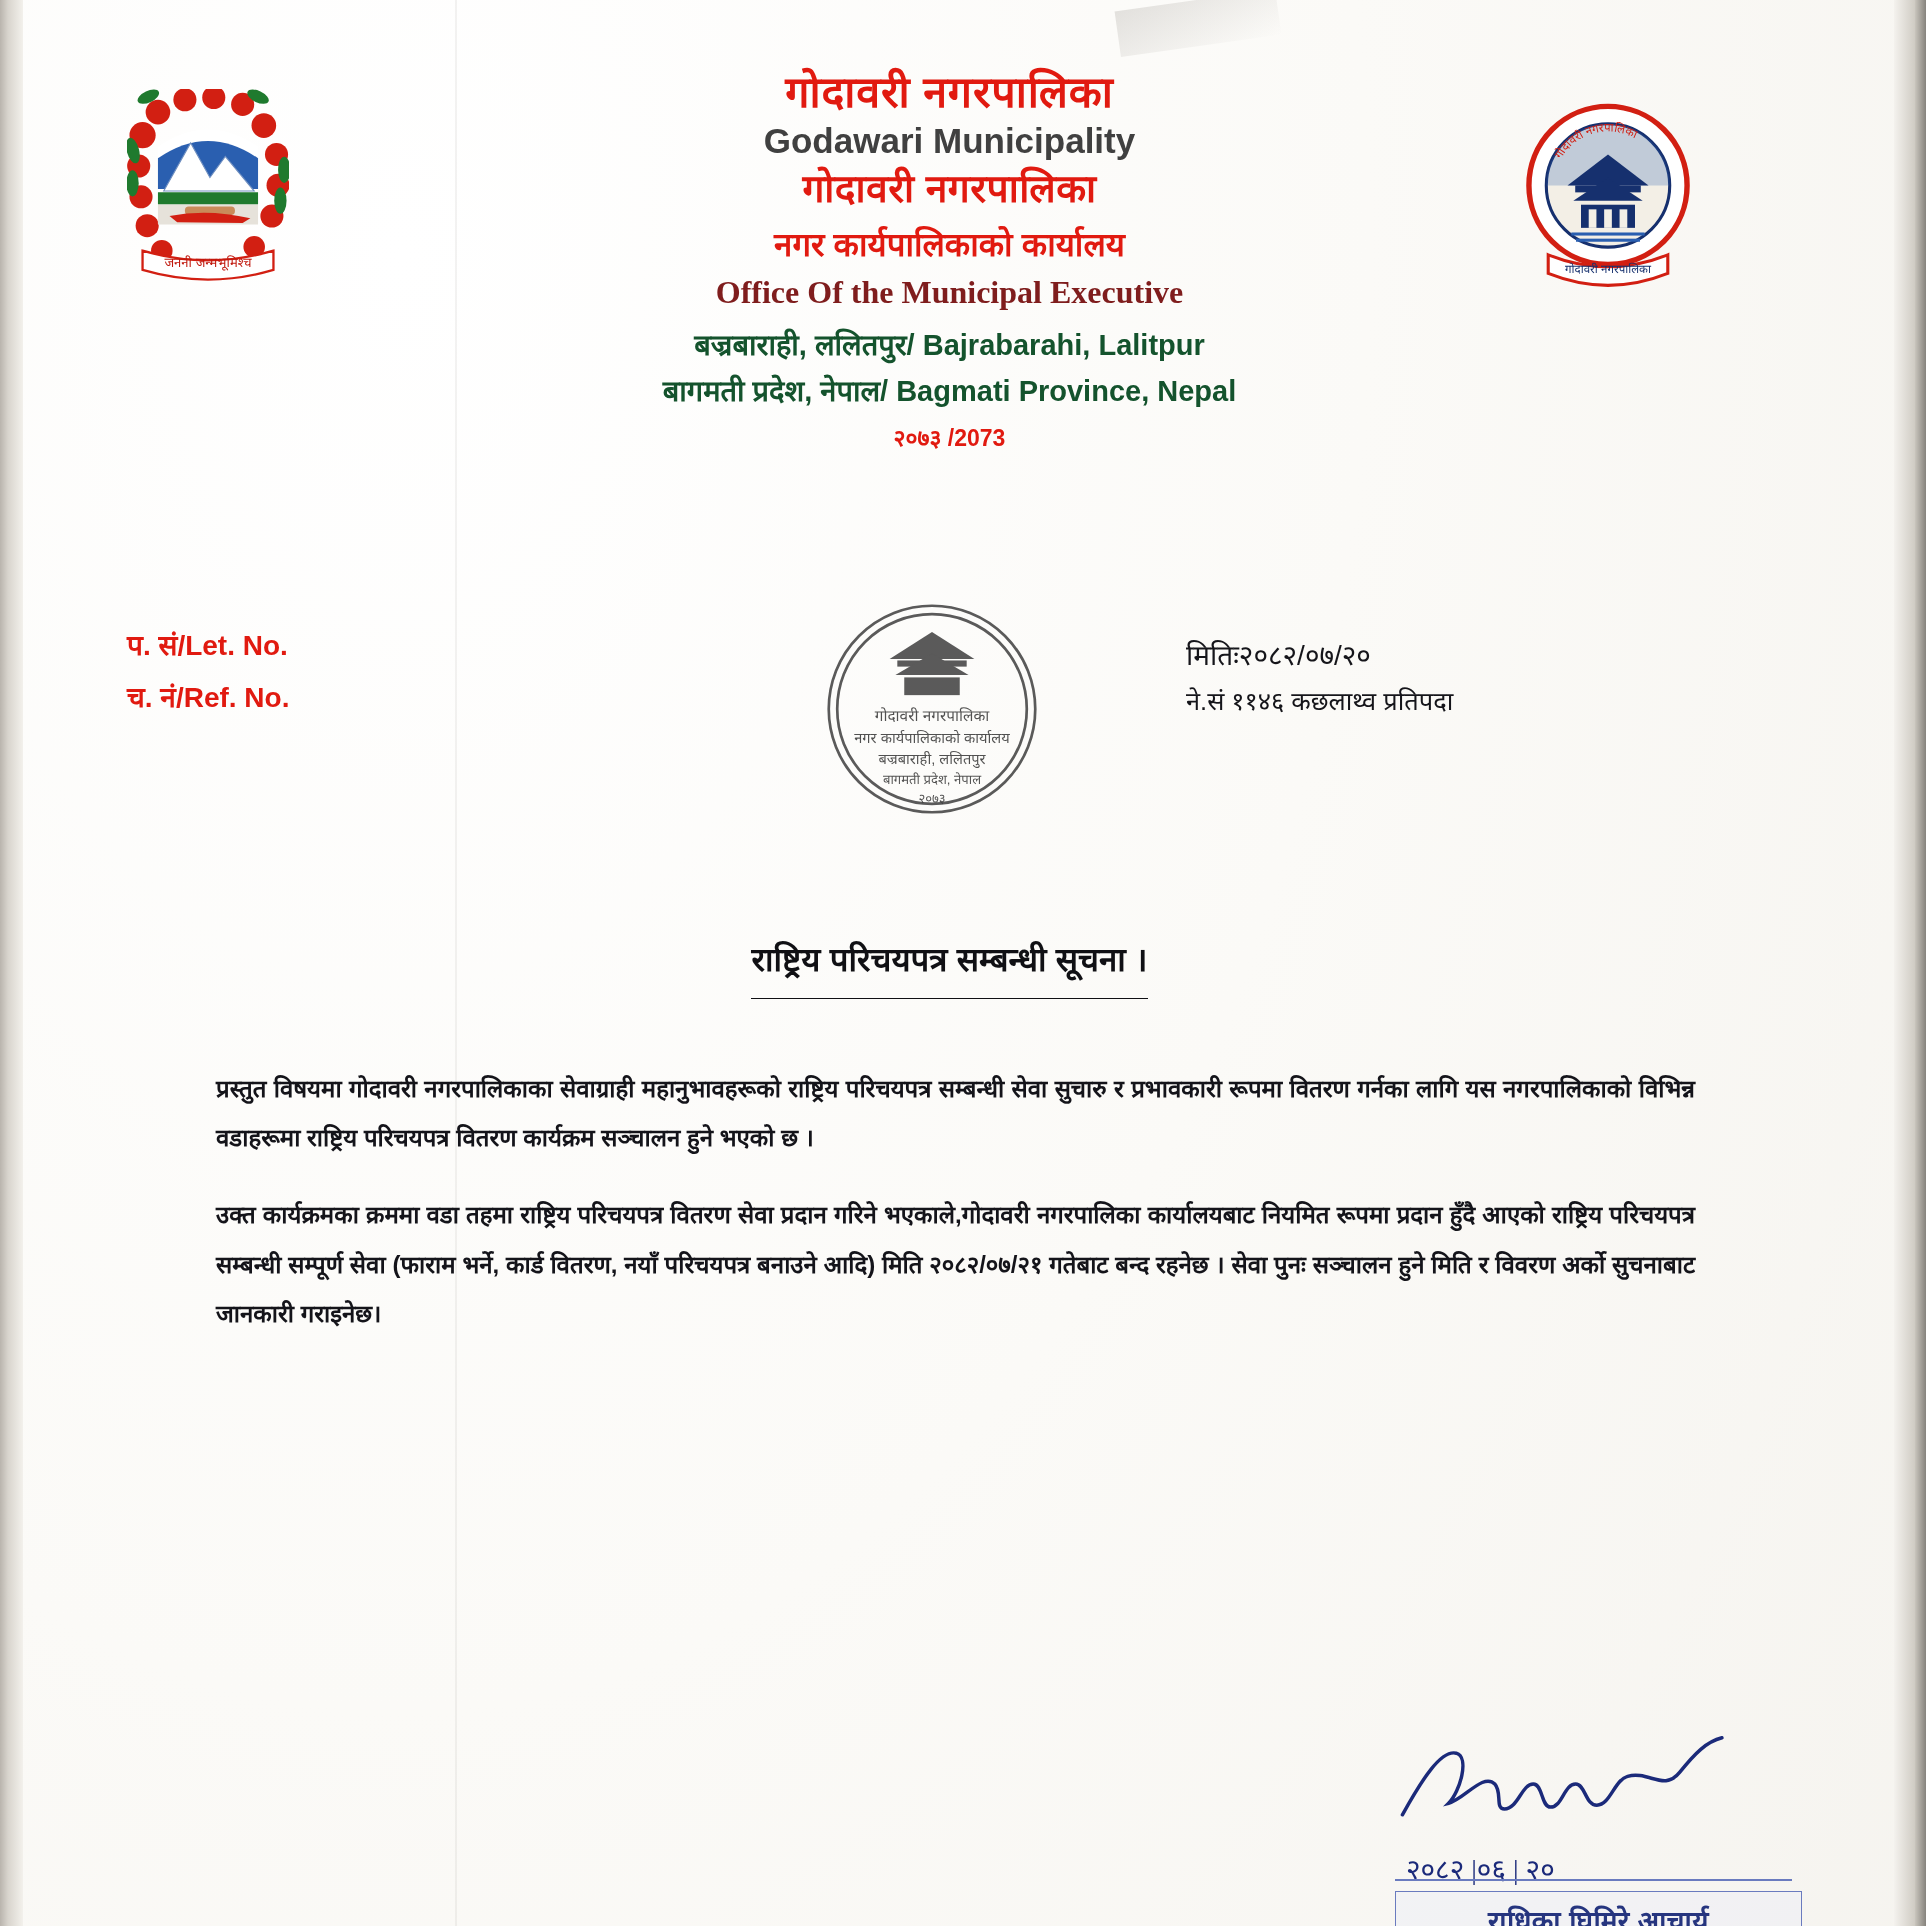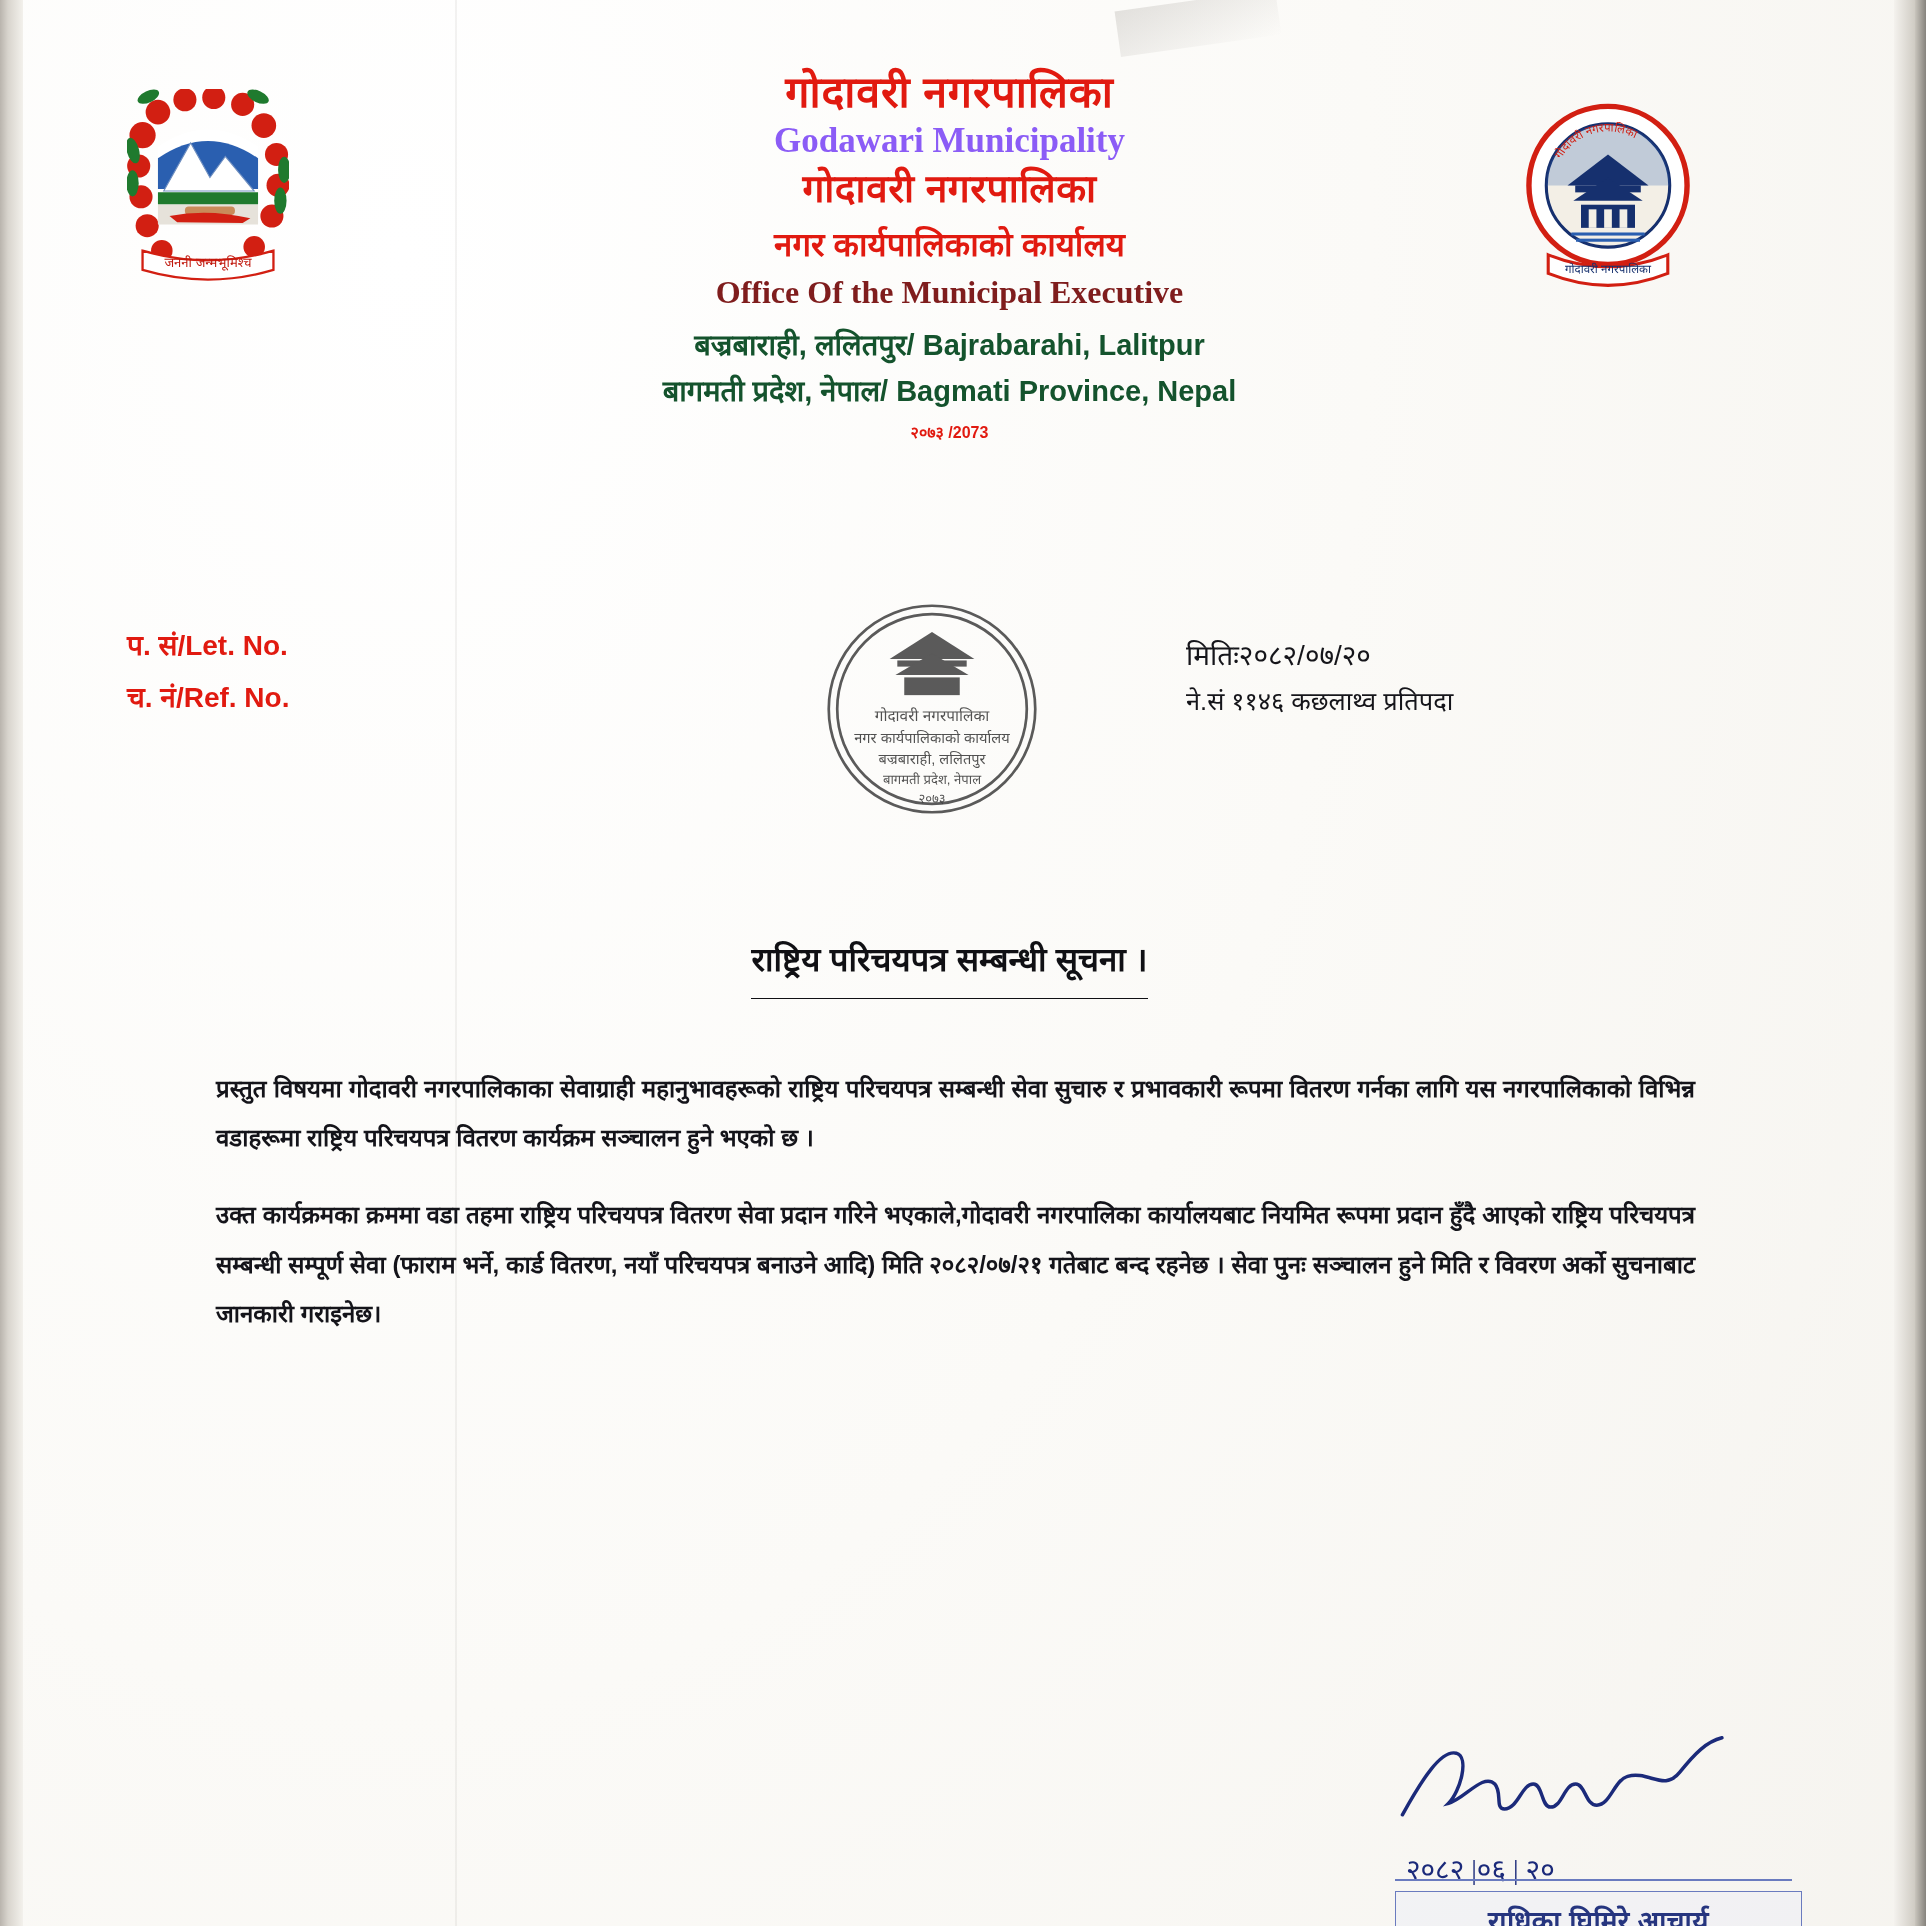--- a/index.html
+++ b/index.html
@@ -67,22 +67,22 @@
   }
   .np-title {
     color: #e11a10;
     font-family: "Liberation Sans", sans-serif;
     font-weight: bold;
     font-size: 43px;
     letter-spacing: 0.8px;
     line-height: 1.08;
   }
   .en-title {
-    color: #8b5cf6;
-    font-family: Liberation Serif, serif;
+    color: #404040;
+    font-family: Liberation Sans, sans-serif;
     font-weight: bold;
     font-size: 35px;
     line-height: 1.15;
     margin-top: 5.4px;
   }
   .newari-title {
     color: #e11a10;
     font-family: "Liberation Sans", sans-serif;
     font-weight: bold;
     font-size: 39px;
@@ -109,21 +109,21 @@
     font-family: "Liberation Sans", sans-serif;
     font-weight: bold;
     font-size: 29px;
     margin-top: 13px;
     line-height: 1.5;
   }
   .estd {
     color: #e11a10;
     font-family: "Liberation Sans", sans-serif;
     font-weight: bold;
-    font-size: 16px;
+    font-size: 23px;
     margin-top: 7px;
   }
 
   
   .emblem-left {
     position: absolute;
     left: 127px; top: 89px;
     width: 162px; height: 231px;
   }
   .emblem-right {

